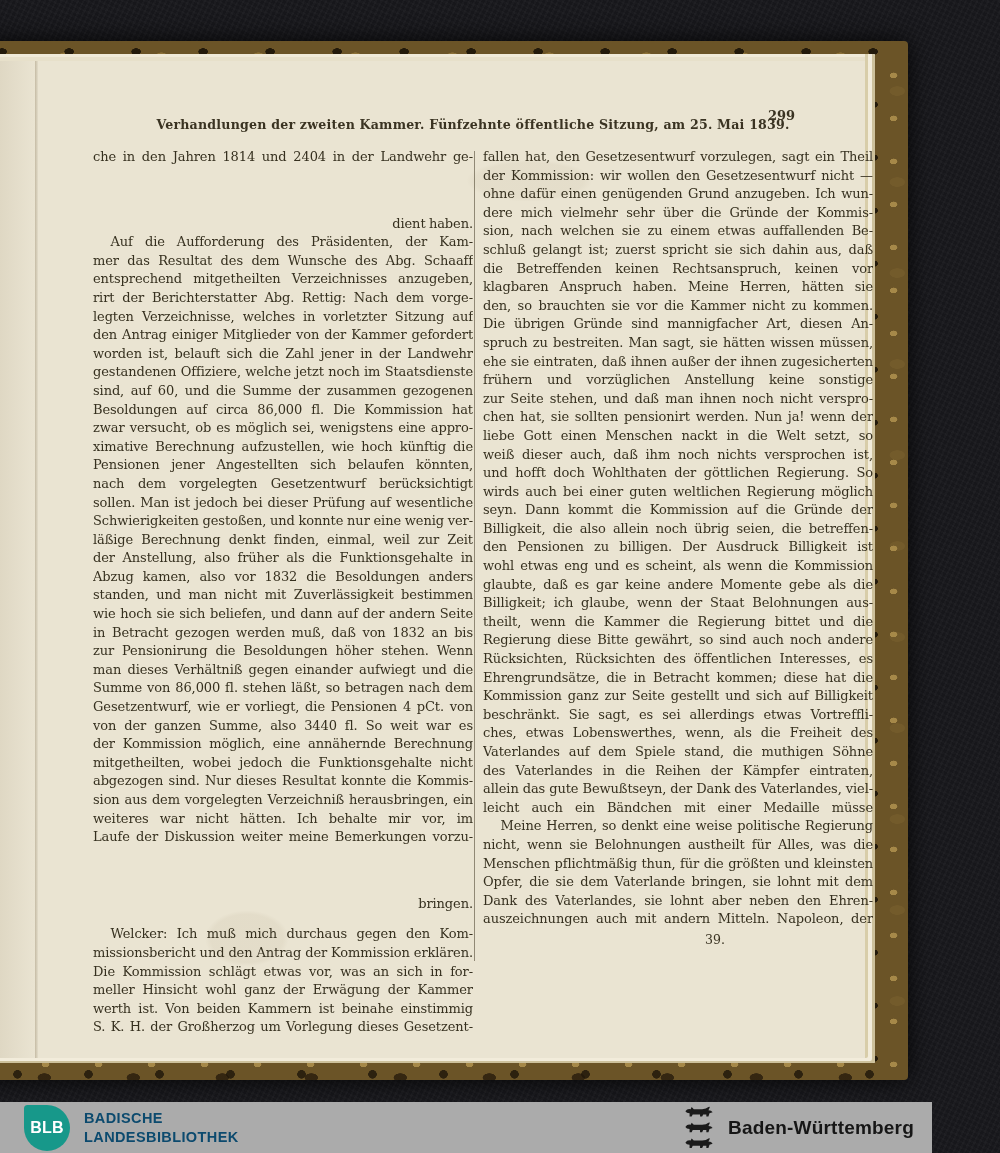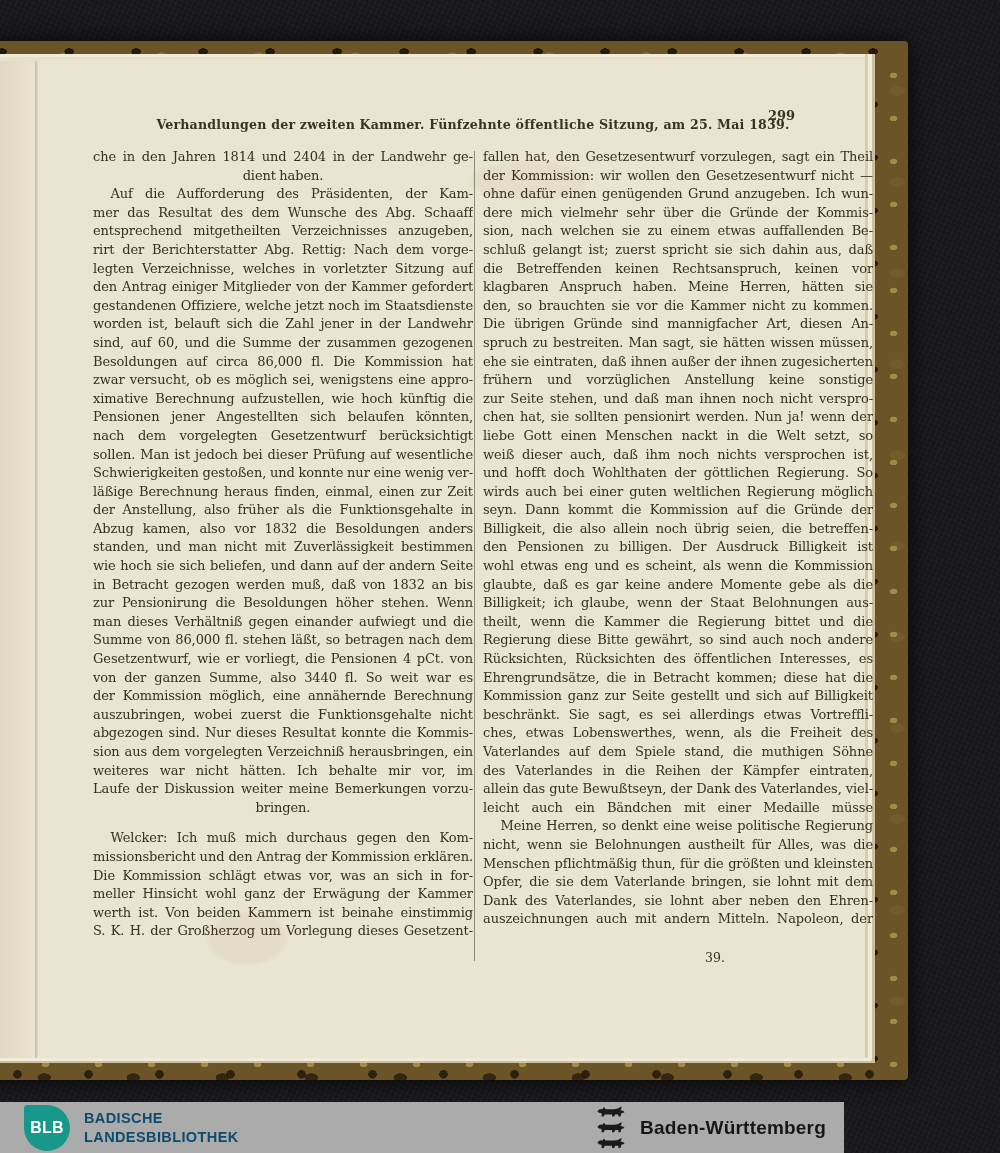--- a/index.html
+++ b/index.html
@@ -64,28 +64,28 @@
   .divider{
     position:absolute; left:474px; top:151px; width:1px; height:810px;
     background:rgba(70,60,40,.55);
   }
   .tl{
     height:18.6px; line-height:18.6px; font-size:13px;
     letter-spacing:-.1px; word-spacing:-.6px;
     text-align:justify; overflow:hidden;
   }
   .tl::after{ content:""; display:inline-block; width:100%; height:0; }
-  .tl.noj{ text-align:center; }
+  .tl.noj{ text-align:right;margin-top:48px; }
   .tl.noj::after{ content:none; }
   .tl.ind{ padding-left:1.35em; }
   .pgap{ height:12px; }
-  .sig{ padding-left:222px; font-size:12.5px; margin-top:21px; color:#3a3322; }
+  .sig{ padding-left:222px; font-size:12.5px; margin-top:3px; color:#3a3322; }
   
   .footer{
-    position:absolute; left:0; top:1102px; width:844px; height:51px;
+    position:absolute; left:0; top:1102px; width:932px; height:51px;
     background:#ababab; display:flex; align-items:center;
     font-family:"Liberation Sans","DejaVu Sans",sans-serif;
   }
   .blb-logo{
     width:46px; height:46px; margin-left:24px; margin-top:0;
     background:#17988a; border-radius:8% 52% 52% 52%;
     display:flex; align-items:center; justify-content:center;
     color:#fff; font-weight:bold; font-size:16px; letter-spacing:.2px;
   }
   .lib-name{
@@ -116,43 +116,43 @@
 
   <div class="col col-left scantext" id="col-left">
       <div class="tl">che in den Jahren 1814 und 2404 in der Landwehr ge-</div>
       <div class="tl noj">dient haben.</div>
       <div class="tl ind">Auf die Aufforderung des Präsidenten, der Kam-</div>
       <div class="tl">mer das Resultat des dem Wunsche des Abg. Schaaff</div>
       <div class="tl">entsprechend mitgetheilten Verzeichnisses anzugeben, refe-</div>
       <div class="tl">rirt der Berichterstatter Abg. Rettig: Nach dem vorge-</div>
       <div class="tl">legten Verzeichnisse, welches in vorletzter Sitzung auf</div>
       <div class="tl">den Antrag einiger Mitglieder von der Kammer gefordert</div>
+      <div class="tl">worden ist, belauft sich die Zahl jener in der Landwehr</div>
       <div class="tl">gestandenen Offiziere, welche jetzt noch im Staatsdienste</div>
-      <div class="tl">worden ist, belauft sich die Zahl jener in der Landwehr</div>
       <div class="tl">sind, auf 60, und die Summe der zusammen gezogenen</div>
       <div class="tl">Besoldungen auf circa 86,000 fl. Die Kommission hat</div>
       <div class="tl">zwar versucht, ob es möglich sei, wenigstens eine appro-</div>
       <div class="tl">ximative Berechnung aufzustellen, wie hoch künftig die</div>
       <div class="tl">Pensionen jener Angestellten sich belaufen könnten, welche</div>
       <div class="tl">nach dem vorgelegten Gesetzentwurf berücksichtigt werden</div>
       <div class="tl">sollen. Man ist jedoch bei dieser Prüfung auf wesentliche</div>
       <div class="tl">Schwierigkeiten gestoßen, und konnte nur eine wenig ver-</div>
-      <div class="tl">läßige Berechnung heraus finden, einmal, einen zur Zeit</div>
+      <div class="tl">läßige Berechnung denkt finden, einmal, weil zur Zeit</div>
       <div class="tl">der Anstellung, also früher als die Funktionsgehalte in</div>
       <div class="tl">Abzug kamen, also vor 1832 die Besoldungen anders</div>
       <div class="tl">standen, und man nicht mit Zuverlässigkeit bestimmen konnte,</div>
       <div class="tl">wie hoch sie sich beliefen, und dann auf der andern Seite</div>
       <div class="tl">in Betracht gezogen werden muß, daß von 1832 an bis</div>
       <div class="tl">zur Pensionirung die Besoldungen höher stehen. Wenn</div>
       <div class="tl">man dieses Verhältniß gegen einander aufwiegt und die</div>
       <div class="tl">Summe von 86,000 fl. stehen läßt, so betragen nach dem</div>
       <div class="tl">Gesetzentwurf, wie er vorliegt, die Pensionen 4 pCt. von</div>
       <div class="tl">von der ganzen Summe, also 3440 fl. So weit war es</div>
       <div class="tl">der Kommission möglich, eine annähernde Berechnung her-</div>
-      <div class="tl">auszubringen, wobei zuerst die Funktionsgehalte nicht</div>
+      <div class="tl">mitgetheilten, wobei jedoch die Funktionsgehalte nicht</div>
       <div class="tl">abgezogen sind. Nur dieses Resultat konnte die Kommis-</div>
       <div class="tl">sion aus dem vorgelegten Verzeichniß herausbringen, ein</div>
       <div class="tl">weiteres war nicht hätten. Ich behalte mir vor, im</div>
       <div class="tl">Laufe der Diskussion weiter meine Bemerkungen vorzu-</div>
       <div class="tl noj">bringen.</div>
       <div class="pgap"></div>
       <div class="tl ind">Welcker: Ich muß mich durchaus gegen den Kom-</div>
       <div class="tl">missionsbericht und den Antrag der Kommission erklären.</div>
       <div class="tl">Die Kommission schlägt etwas vor, was an sich in for-</div>
       <div class="tl">meller Hinsicht wohl ganz der Erwägung der Kammer</div>

